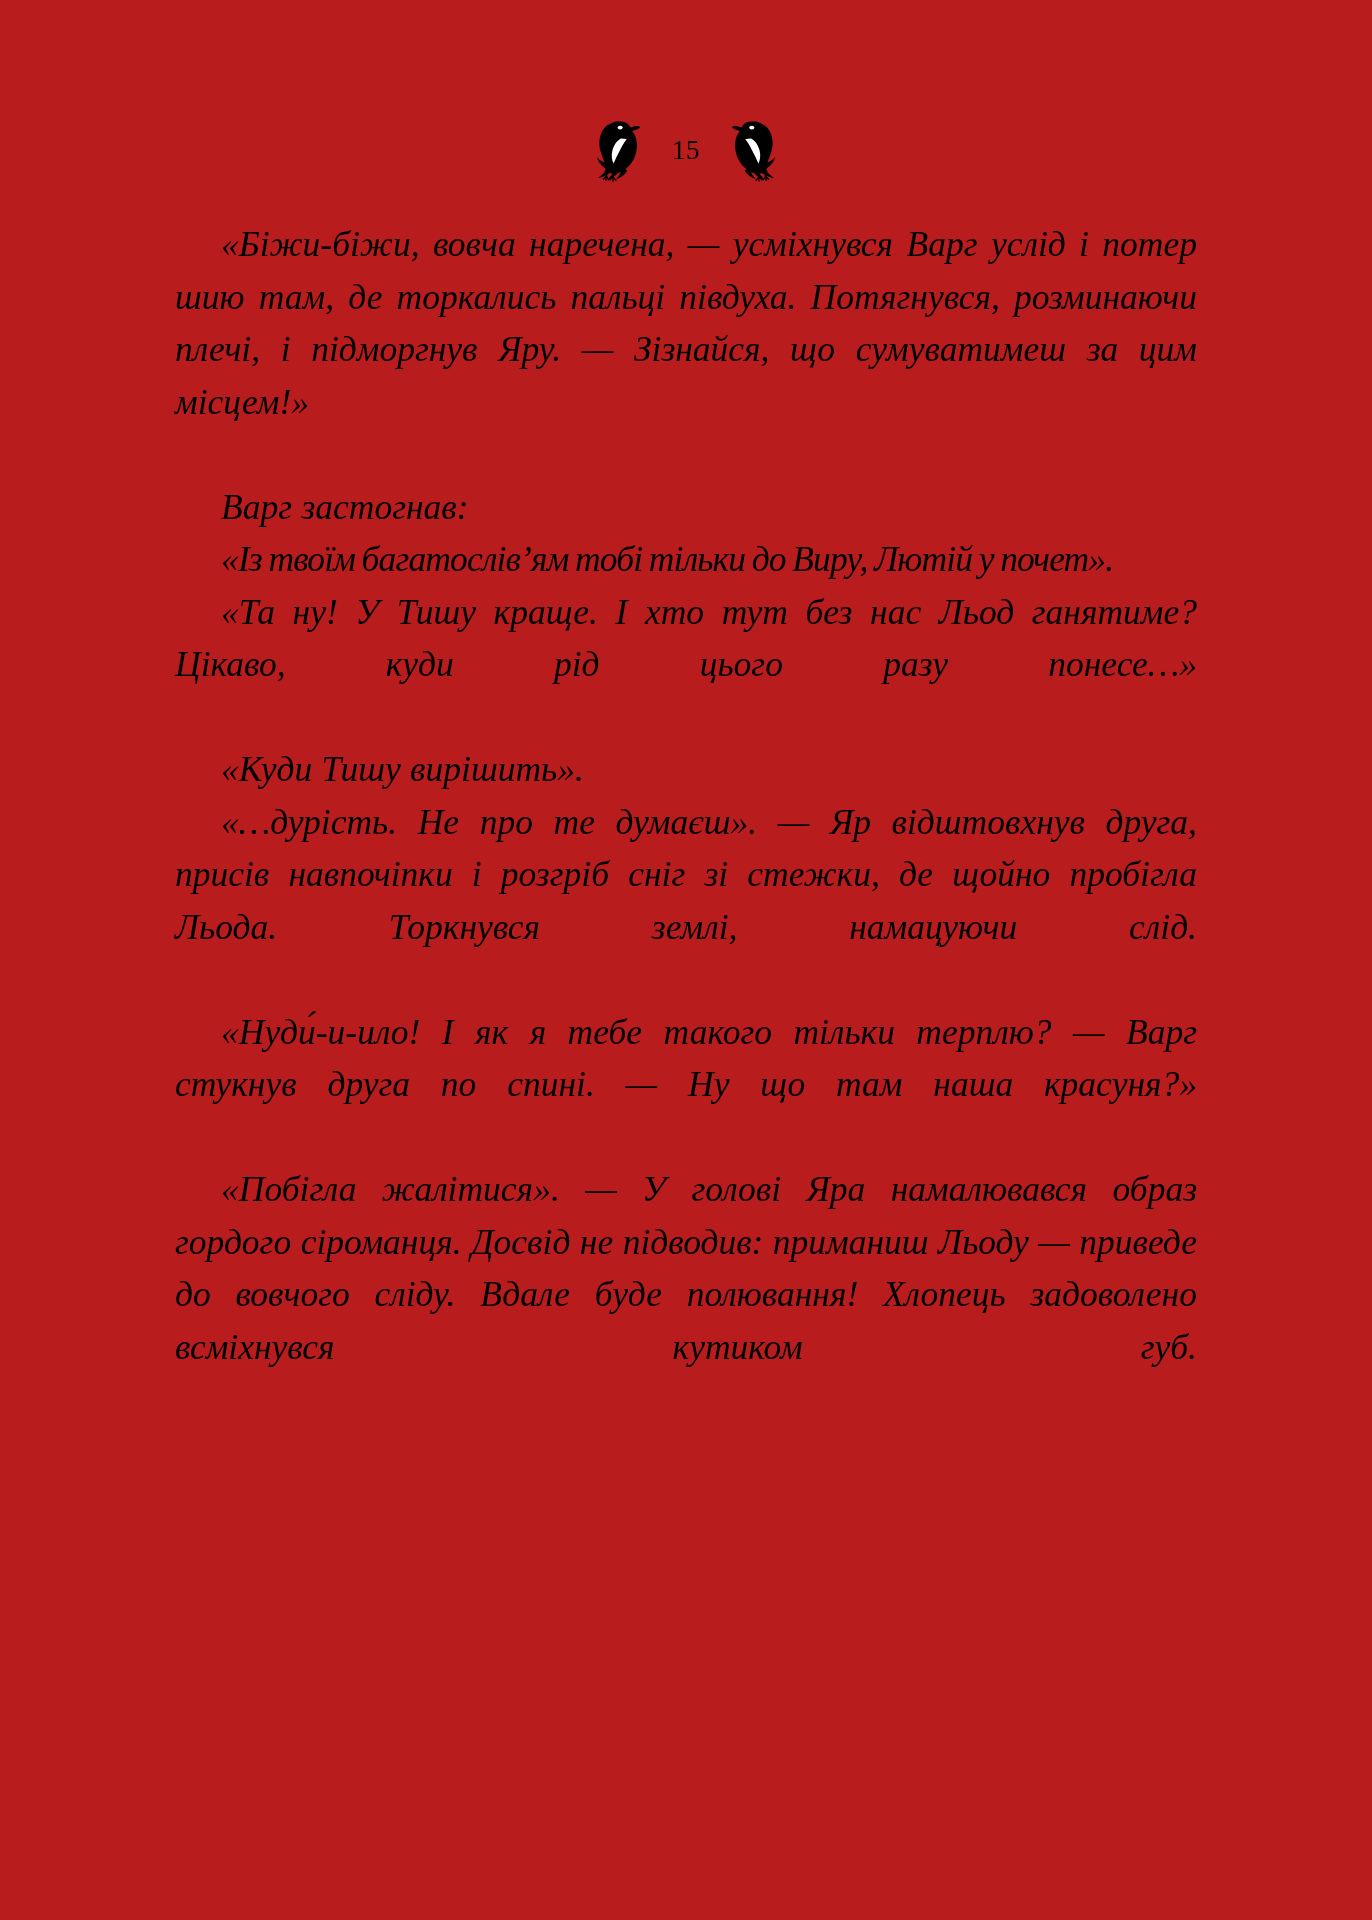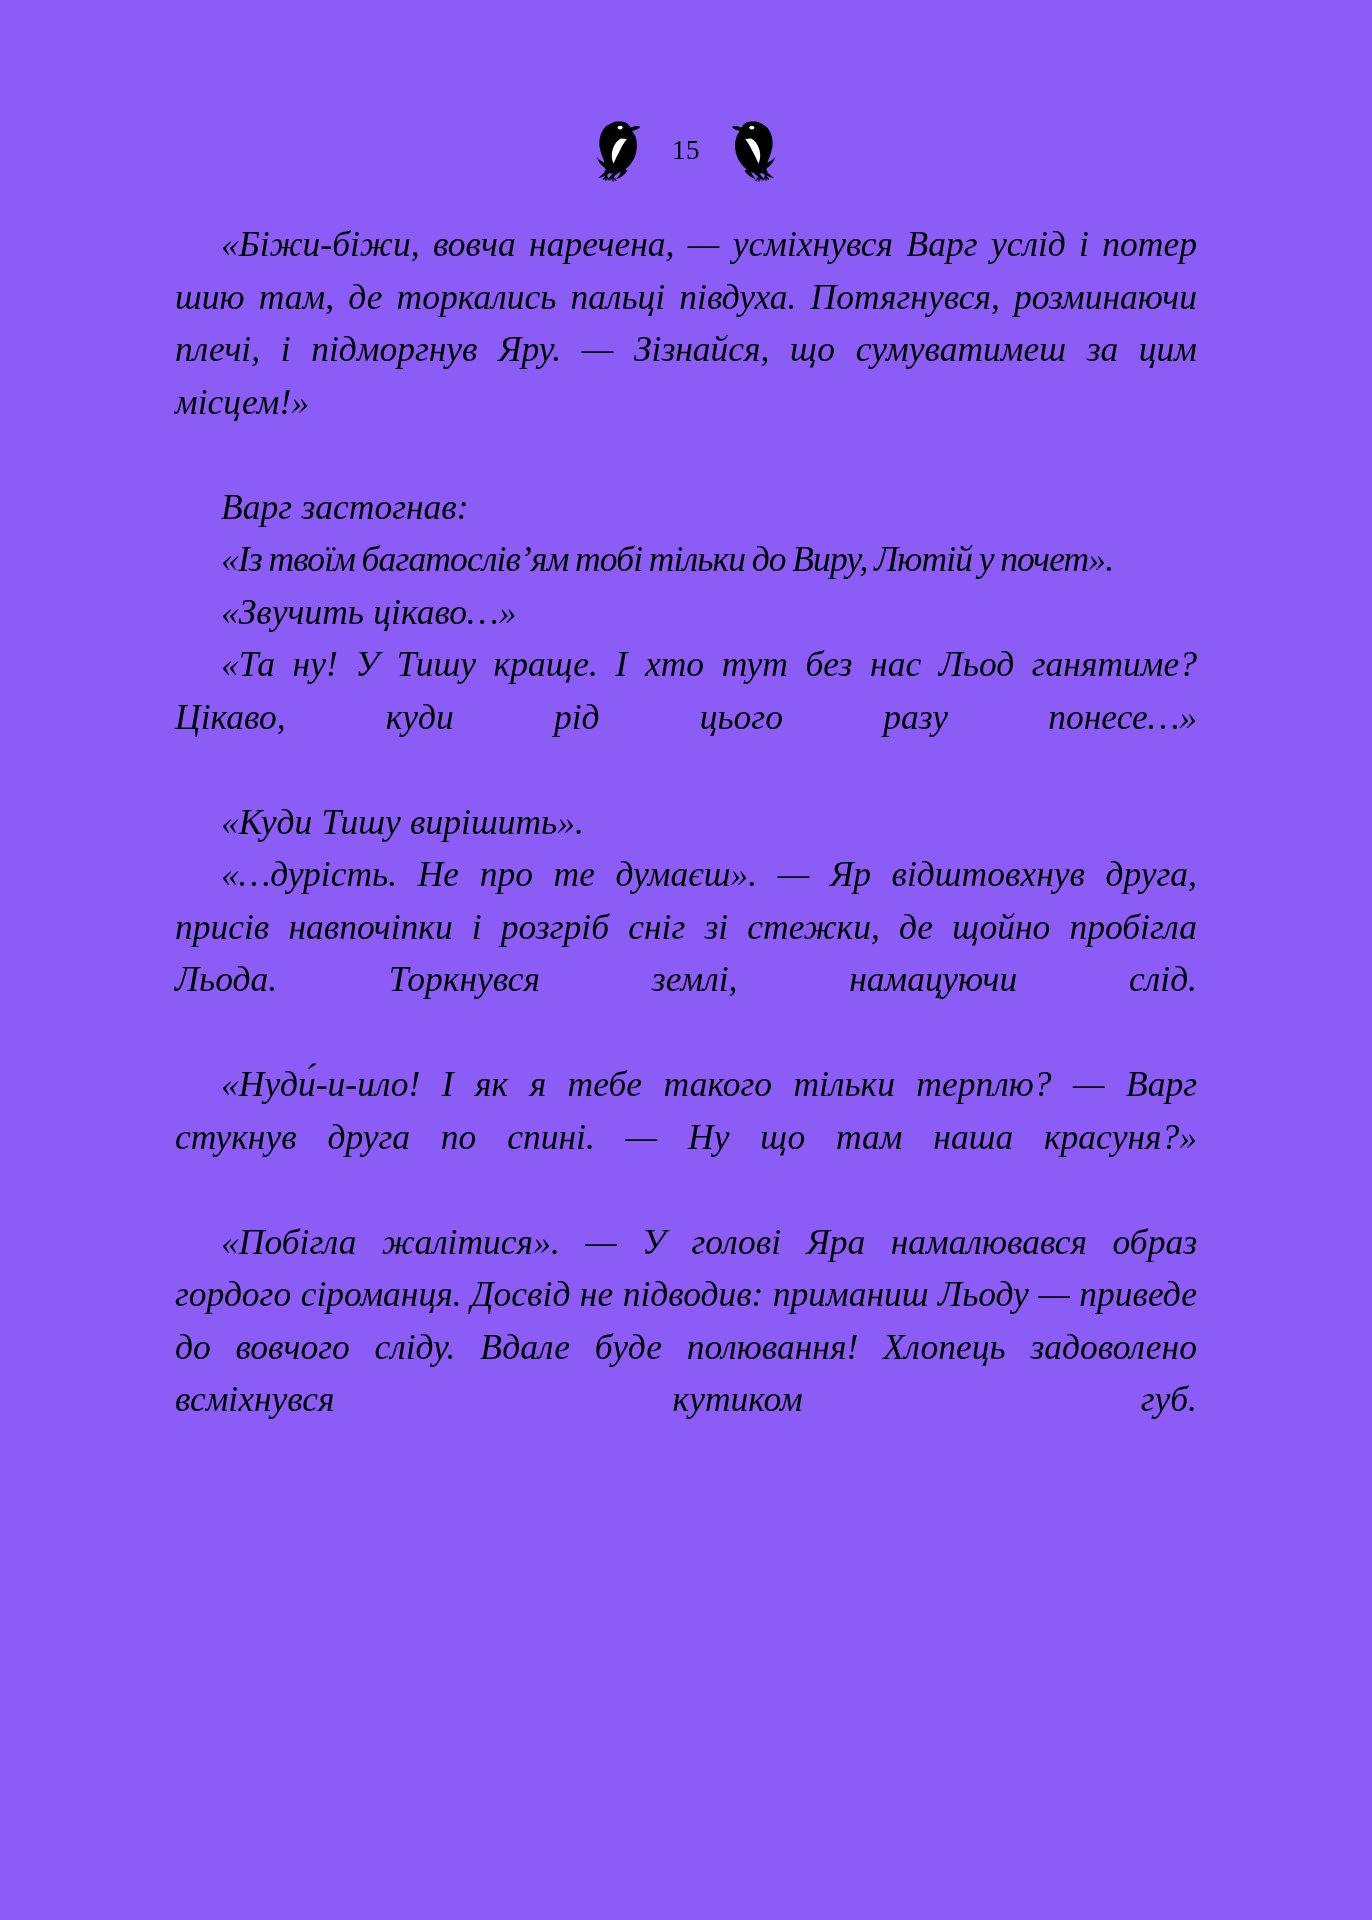--- a/index.html
+++ b/index.html
@@ -6,21 +6,21 @@
   html, body {
     margin: 0;
     padding: 0;
     background: #ffffff;
   }
 
   .page {
     position: relative;
     width: 1372px;
     height: 1920px;
-    background: #8b5cf6;
+    background: #b91c1c;
     margin: 0 auto;
     overflow: hidden;
     font-family: "Liberation Serif", "DejaVu Serif", serif;
     color: #000000;
   }
 
   
   .running-head {
     position: absolute;
     top: 112px;
@@ -209,21 +209,20 @@
         <path d="M45 104 L50 110"></path>
       </g>
     </svg>
 
   </div>
 
   <div class="textblock">
     <p class="para">«Біжи-біжи, вовча наречена, — усміхнувся Варг услід і потер шию там, де торкались пальці півдуха. Потягнувся, розминаючи плечі, і підморгнув Яру. — Зізнайся, що сумуватимеш за цим місцем!»</p>
     <p class="para single">Варг застогнав:</p>
     <p class="para single tight">«Із твоїм багатослів’ям тобі тільки до Виру, Лютій у почет».</p>
-    <p class="para single">«Звучить цікаво…»</p>
     <p class="para">«Та ну! У Тишу краще. І хто тут без нас Льод ганятиме? Цікаво, куди рід цього разу понесе…»</p>
     <p class="para single">«Куди Тишу вирішить».</p>
     <p class="para">«…дурість. Не про те думаєш». — Яр відштовхнув друга, присів навпочіпки і розгріб сніг зі стежки, де щойно пробігла Льода. Торкнувся землі, намацуючи слід.</p>
     <p class="para">«Нуди́-и-ило! І як я тебе такого тільки терплю? — Варг стукнув друга по спині. — Ну що там наша красуня?»</p>
     <p class="para">«Побігла жалітися». — У голові Яра намалювався образ гордого сіроманця. Досвід не підводив: приманиш Льоду — приведе до вовчого сліду. Вдале буде полювання! Хлопець задоволено всміхнувся кутиком губ.</p>
 
   </div>
 
 </div>
 

